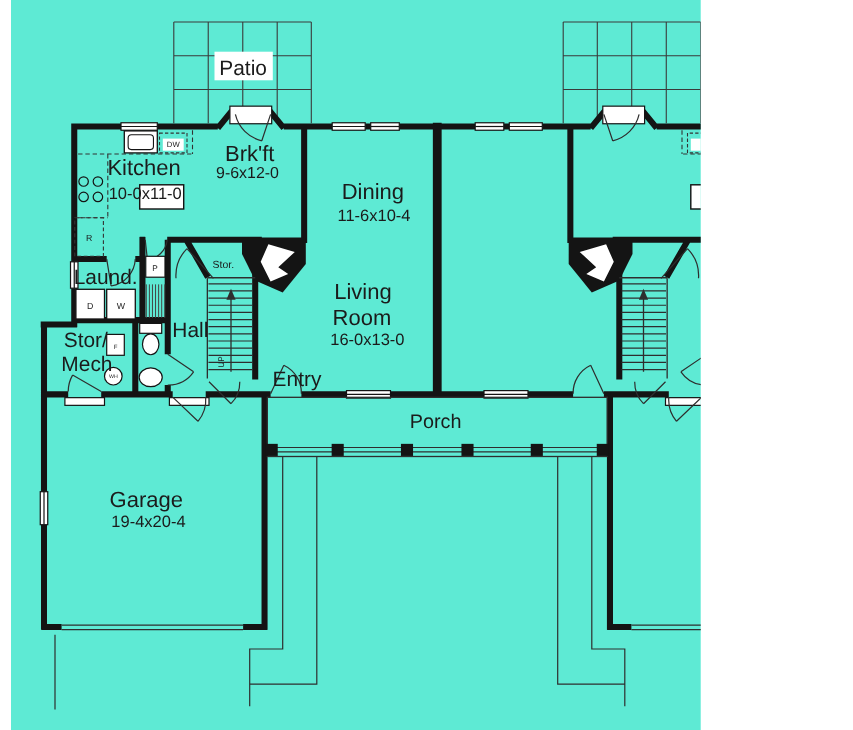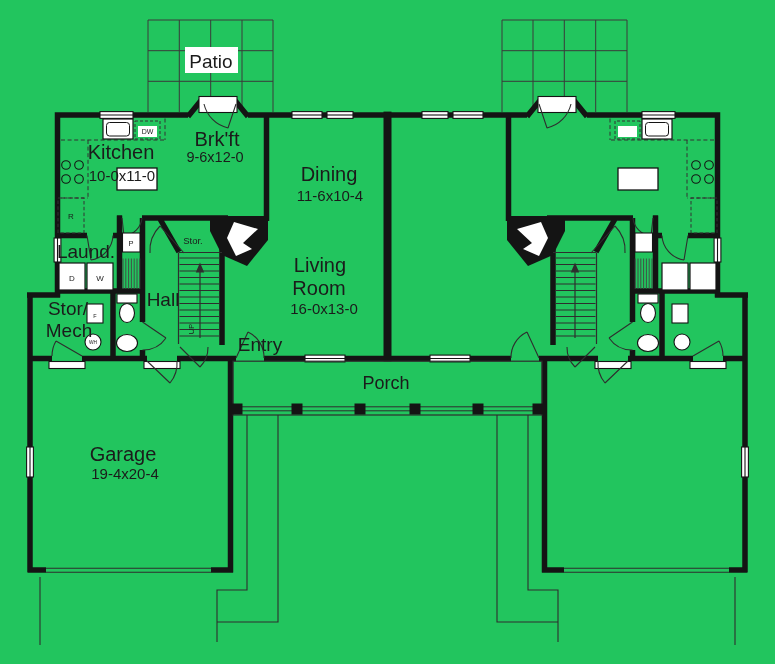--- a/index.html
+++ b/index.html
@@ -1,16 +1,16 @@
 <!DOCTYPE html>
 <html><head>
 <meta charset="utf-8">
 <style>
   html,body{margin:0;padding:0;background:#ffffff;}
-  .stage{position:relative;width:775px;height:664px;background:#22c55e;overflow:hidden;}
+  .stage{position:relative;width:627px;height:664px;background:#5eead4;overflow:hidden;margin-left:10px;}
   svg{position:absolute;left:0;top:0;}
   text{font-family:"Liberation Sans","DejaVu Sans",sans-serif;fill:#1b1b1b;text-anchor:middle;}
   .t20{font-size:20px;}
   .t19{font-size:19px;}
   .t18{font-size:18px;}
   .t15{font-size:15px;}
   .t14{font-size:14.5px;}
   .t95{font-size:9.5px;}
   .t8{font-size:8px;}
   .t75{font-size:7.5px;}

